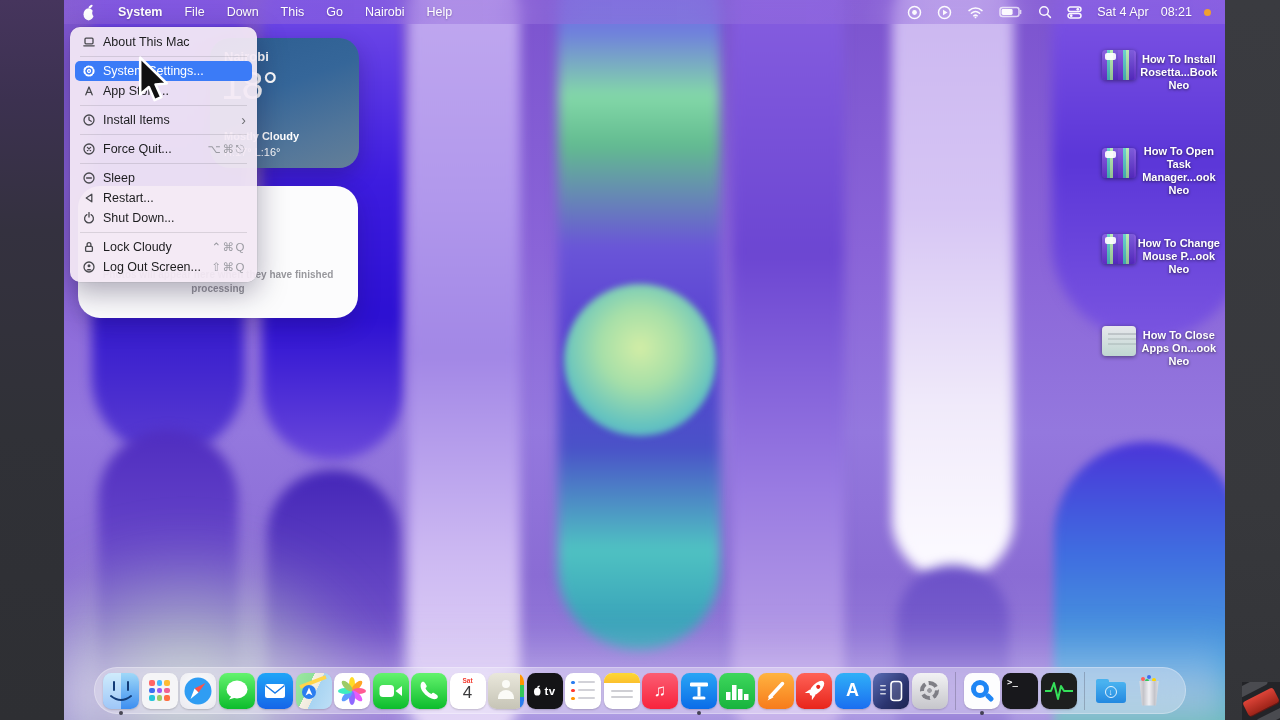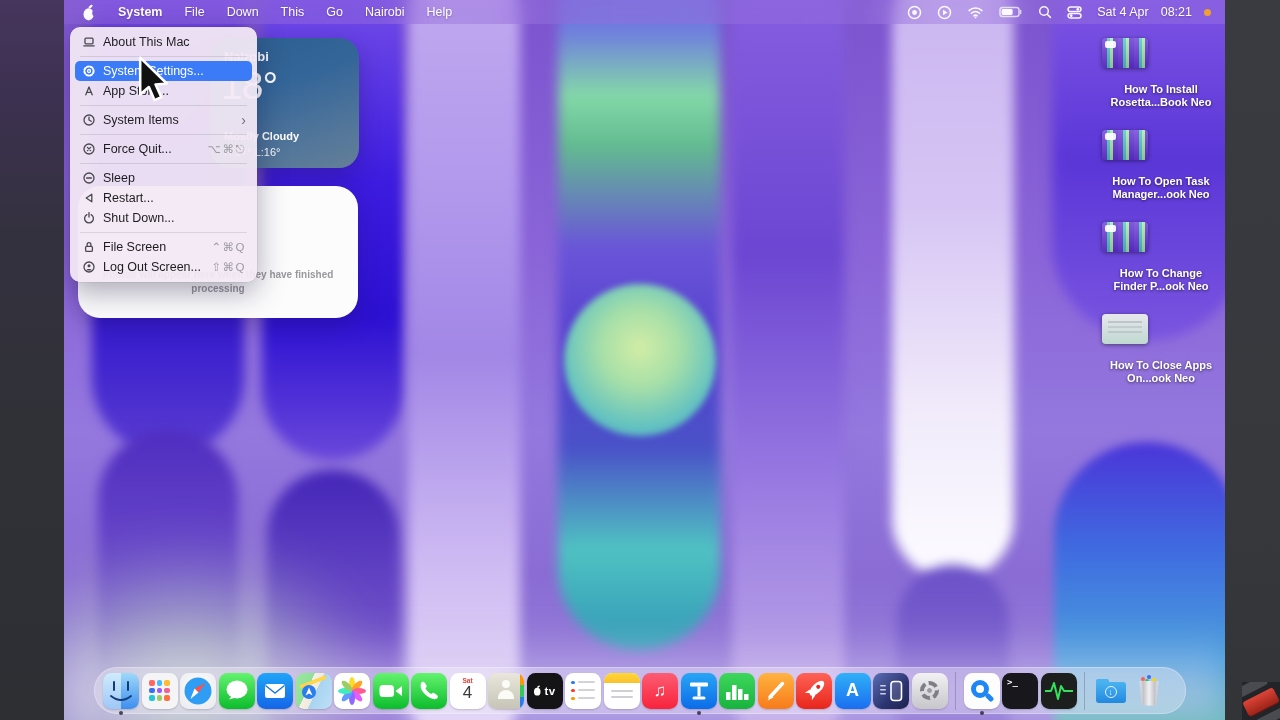--- a/index.html
+++ b/index.html
@@ -81,21 +81,21 @@
   .w-cond { position:absolute; left:14px; bottom:26px; font-size:11px; font-weight:700; }
   .w-hl   { position:absolute; left:14px; bottom:10px; font-size:11px; font-weight:500; }
 
   .photos-widget { position:absolute; left:14px; top:186px; width:280px; height:132px; border-radius:22px; z-index:10;
     background:#fcfcfd; box-shadow:0 8px 22px rgba(30,15,70,0.25); }
   .pw-msg { position:absolute; top:82px; left:0; right:0; margin:0 auto; width:232px; text-align:center;
     font-size:10px; font-weight:600; color:#98989d; line-height:1.4; }
 
   
   .dicons { position:absolute; left:1038px; top:0; width:120px; z-index:5; }
-  .dicon { position:absolute; left:0; width:120px; display:flex; flex-direction:column; }
+  .dicon { position:absolute; left:0; width:120px; display:flex; align-items:center; }
   .dthumb { width:46px; height:30px; border-radius:4px; position:relative; overflow:hidden;
     box-shadow:0 1px 4px rgba(0,0,0,0.45);
     background:repeating-linear-gradient(90deg,#6a35d8 0 5px,#44c8c0 5px 8px,#a8e8a0 8px 11px,#5a2fd0 11px 16px); }
   .dthumb::after { content:""; position:absolute; inset:0;
     background:linear-gradient(180deg, rgba(255,255,255,0.22), rgba(40,10,80,0.18)); }
   .dthumb .chip { position:absolute; left:3px; top:3px; width:11px; height:7px; border-radius:2px;
     background:rgba(255,255,255,0.92); z-index:2; }
   .dthumb.light { background:#dfdfe6; }
   .dthumb.light::before { content:""; position:absolute; left:6px; top:7px; width:34px; height:2px;
     background:#b6b6bf; box-shadow:0 5px 0 #c3c3cb, 0 10px 0 #c3c3cb; }
@@ -321,21 +321,21 @@
       <span class="mi-label">App Store...</span>
     </div>
     <div class="menu-sep"></div>
     <div class="menu-item">
       <span class="mi-ic">
         <svg width="14" height="14" viewBox="0 0 14 14">
             <circle cx="7" cy="7" r="5"></circle>
             <path d="M7 4.2 V7 L9.2 8.3"></path>
           </svg>
       </span>
-      <span class="mi-label">System Items</span>
+      <span class="mi-label">Install Items</span>
       <span class="mi-chev">›</span>
     </div>
     <div class="menu-sep"></div>
     <div class="menu-item">
       <span class="mi-ic">
         <svg width="14" height="14" viewBox="0 0 14 14">
             <circle cx="7" cy="7" r="5"></circle>
             <path d="M5.4 5.4 L8.6 8.6 M8.6 5.4 L5.4 8.6"></path>
           </svg>
       </span>
@@ -370,21 +370,21 @@
       <span class="mi-label">Shut Down...</span>
     </div>
     <div class="menu-sep"></div>
     <div class="menu-item">
       <span class="mi-ic">
         <svg width="14" height="14" viewBox="0 0 14 14">
             <rect x="3.6" y="6.4" width="6.8" height="5" rx="1.2"></rect>
             <path d="M5.1 6.4 V4.6 a1.9 1.9 0 0 1 3.8 0 V6.4"></path>
           </svg>
       </span>
-      <span class="mi-label">File Screen</span>
+      <span class="mi-label">Lock Cloudy</span>
       <span class="mi-right">⌃⌘Q</span>
     </div>
     <div class="menu-item">
       <span class="mi-ic">
         <svg width="14" height="14" viewBox="0 0 14 14">
             <circle cx="7" cy="7" r="5"></circle>
             <circle cx="7" cy="5.8" r="1.5" fill="currentColor" stroke="none"></circle>
             <path d="M4.2 10.4 C4.9 8.6 9.1 8.6 9.8 10.4" fill="currentColor" stroke="none"></path>
           </svg>
       </span>
@@ -409,21 +409,21 @@
     <div class="dicon" style="top:130px;">
       <div class="dthumb">
           <span class="chip"></span>
         </div>
       <div class="dlabel">How To Open Task Manager...ook Neo</div>
     </div>
     <div class="dicon" style="top:222px;">
       <div class="dthumb">
           <span class="chip"></span>
         </div>
-      <div class="dlabel">How To Change Finder P...ook Neo</div>
+      <div class="dlabel">How To Change Mouse P...ook Neo</div>
     </div>
     <div class="dicon" style="top:314px;">
       <div class="dthumb light"></div>
       <div class="dlabel">How To Close Apps On...ook Neo</div>
     </div>
   </div>
 
   <div class="dock">
 
     <div class="di i-finder running">

